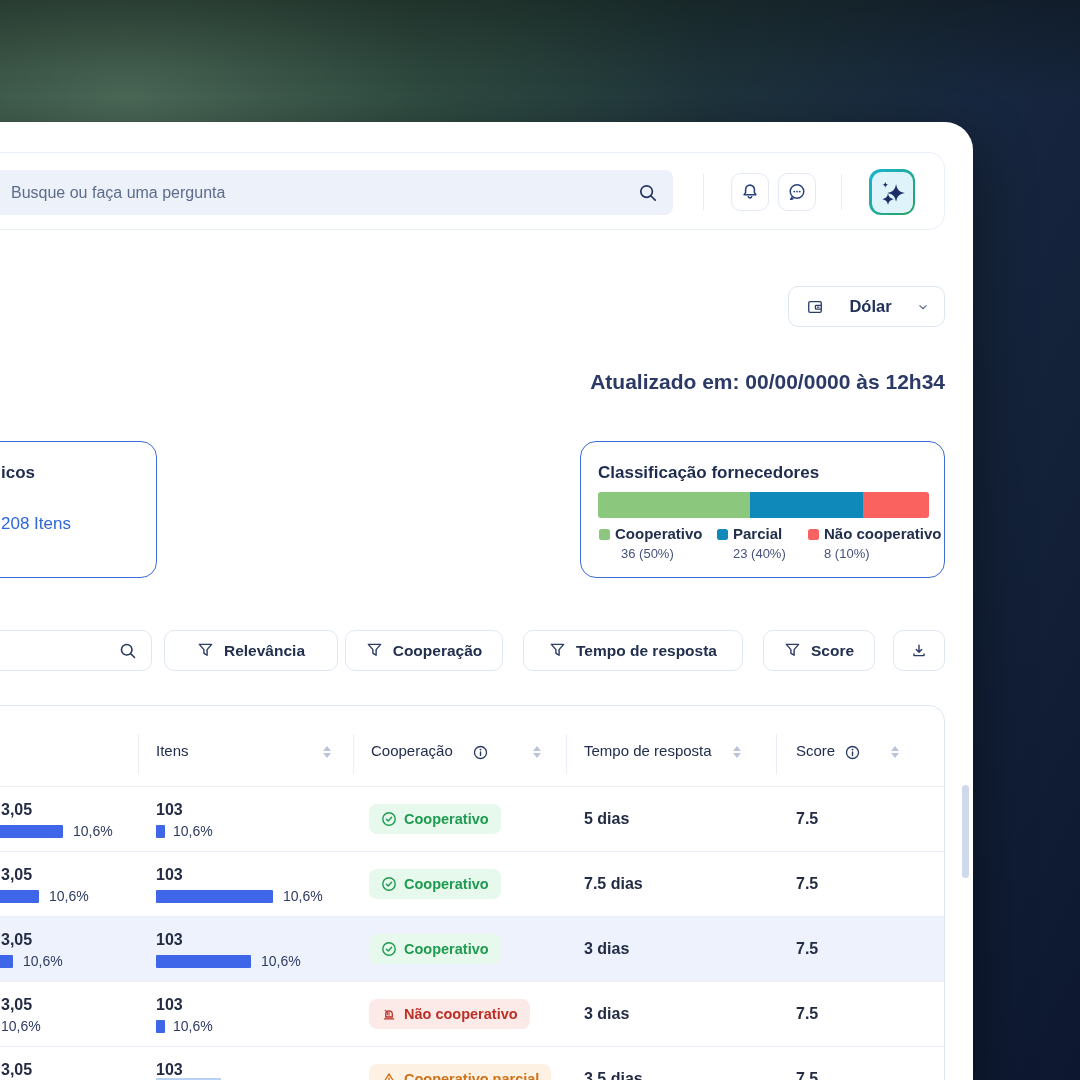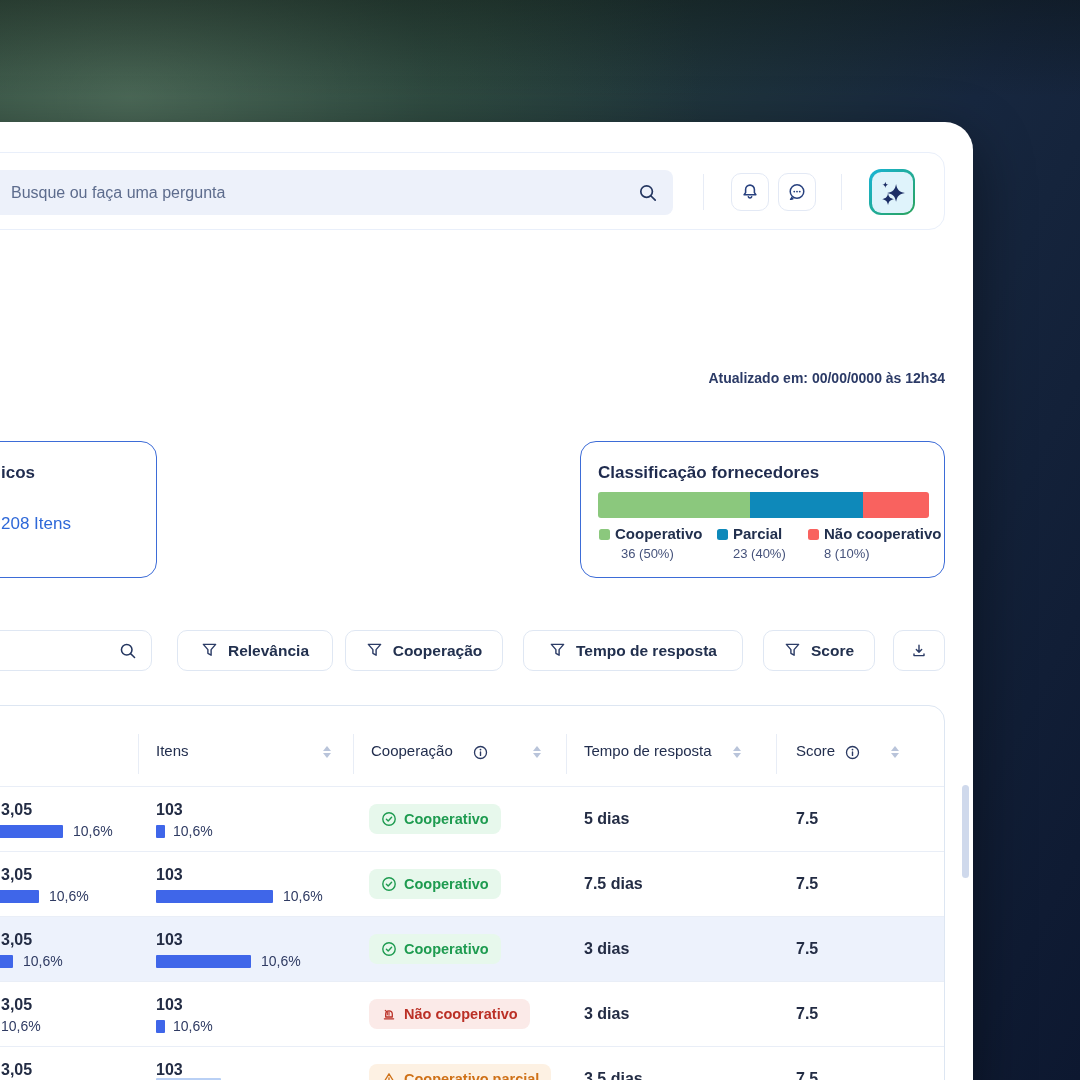--- a/index.html
+++ b/index.html
@@ -21,21 +21,21 @@
   .vdiv{width:1px;background:#e7ecf6;}
   .iconbtn{width:38px;height:38px;border:1px solid #e3e9f5;border-radius:10px;background:#fff;
     display:flex;align-items:center;justify-content:center;cursor:pointer;}
   .logo-outer{width:46px;height:46px;border-radius:12px;padding:2.5px;
     background:linear-gradient(135deg,#18b4d8 0%,#2aa35b 100%);cursor:pointer;}
   .logo-inner{width:100%;height:100%;border-radius:9.5px;background:#dff3fb;display:flex;align-items:center;justify-content:center;}
   
   .currency{left:788px;top:286px;width:157px;height:41px;background:#fff;border:1px solid #dde6f3;border-radius:10px;
     display:flex;align-items:center;gap:10px;padding:0 14px 0 16px;cursor:pointer;}
   .currency .lbl{font-size:16.5px;font-weight:bold;color:#22305a;flex:1;text-align:center;}
-  .updated{right:135px;top:370px;font-size:14px;font-weight:bold;color:#2b3a66;}
+  .updated{right:135px;top:370px;font-size:21px;font-weight:bold;color:#2b3a66;}
   
   .card{position:absolute;top:441px;height:137px;background:#fff;border:1px solid #3d6cd7;border-radius:16px;}
   .card-title{position:absolute;font-size:17px;font-weight:bold;color:#1f2b4e;}
   .track{position:absolute;background:#e3e9f4;border-radius:3px;overflow:hidden;}
   .fill{height:100%;border-radius:3px;}
   .lg-sq{position:absolute;width:11px;height:11px;border-radius:2.5px;}
   .lg-label{position:absolute;font-size:15px;font-weight:bold;color:#22304e;line-height:20px;}
   .lg-sub{position:absolute;font-size:13px;color:#45527b;line-height:16px;}
   .seg{height:100%;}
   
@@ -95,20 +95,31 @@
       <div class="logo-inner">
         <svg width="42" height="42" viewBox="0 0 46 46">
           <path fill="#1c2e66" d="M27 14 C28.2 20.5 30.5 22.8 37 24 C30.5 25.2 28.2 27.5 27 34 C25.8 27.5 23.5 25.2 17 24 C23.5 22.8 25.8 20.5 27 14 Z"></path>
           <path fill="#1c2e66" d="M18 24.5 C18.8 28.7 20.3 30.2 24.5 31 C20.3 31.8 18.8 33.3 18 37.5 C17.2 33.3 15.7 31.8 11.5 31 C15.7 30.2 17.2 28.7 18 24.5 Z"></path>
           <path fill="#1c2e66" d="M15 11.5 C15.4 13.8 16.2 14.6 18.5 15 C16.2 15.4 15.4 16.2 15 18.5 C14.6 16.2 13.8 15.4 11.5 15 C13.8 14.6 14.6 13.8 15 11.5 Z"></path>
         </svg>
       </div>
     </div>
   </div>
 
+  <div class="a currency">
+    <svg width="20" height="20" viewBox="0 0 24 24">
+      <rect x="4.5" y="5.5" width="15" height="13" rx="1.6" fill="none" stroke="#2c3c66" stroke-width="1.6"></rect>
+      <rect x="12.5" y="10" width="7" height="4.5" rx="0.8" fill="#fff" stroke="#2c3c66" stroke-width="1.6"></rect>
+      <path d="M15 12.2h1.6" stroke="#2c3c66" stroke-width="1.6" stroke-linecap="round"></path>
+    </svg>
+    <span class="lbl">Dólar</span>
+    <svg width="14" height="14" viewBox="0 0 24 24">
+      <path d="M6.5 9.5l5.5 5.5 5.5-5.5" fill="none" stroke="#5b6a8d" stroke-width="2" stroke-linecap="round" stroke-linejoin="round"></path>
+    </svg>
+  </div>
 
   <div class="a updated">Atualizado em: 00/00/0000 às 12h34</div>
 
   <div class="card" style="left:-200px;width:357px">
     <div class="card-title" style="left:200px;top:21px">icos</div>
     <div class="a" style="left:200px;top:72px;font-size:17px;color:#2e68d8">208 Itens</div>
   </div>
 
 
   <div class="card" style="left:580px;width:365px">
@@ -128,21 +139,21 @@
     <div class="lg-label" style="left:243px;top:82px">Não cooperativo</div>
     <div class="lg-sub" style="left:243px;top:104px">8 (10%)</div>
   </div>
 
   <input class="fsearch" style="">
   <svg class="a" style="left:118px;top:641px" width="20" height="20" viewBox="0 0 22 22">
     <circle cx="9.6" cy="9.6" r="5.8" fill="none" stroke="#23355f" stroke-width="1.7"></circle>
     <path d="M14 14l4.2 4.2" stroke="#23355f" stroke-width="1.7" stroke-linecap="round"></path>
   </svg>
 
-  <div class="fbtn" style="left:177px;width:156px">
+  <div class="fbtn" style="left:164px;width:174px">
     <svg width="17" height="17" viewBox="0 0 18 18">
       <path d="M2.5 2.5h13l-4.8 5.6v5.9l-3.4-2V8.1L2.5 2.5z" fill="none" stroke="#2c3c66" stroke-width="1.5" stroke-linejoin="round"></path>
     </svg>
     <span>Relevância</span>
   </div>
   <div class="fbtn" style="left:345px;width:158px">
     <svg width="17" height="17" viewBox="0 0 18 18">
       <path d="M2.5 2.5h13l-4.8 5.6v5.9l-3.4-2V8.1L2.5 2.5z" fill="none" stroke="#2c3c66" stroke-width="1.5" stroke-linejoin="round"></path>
     </svg>
     <span>Cooperação</span>

